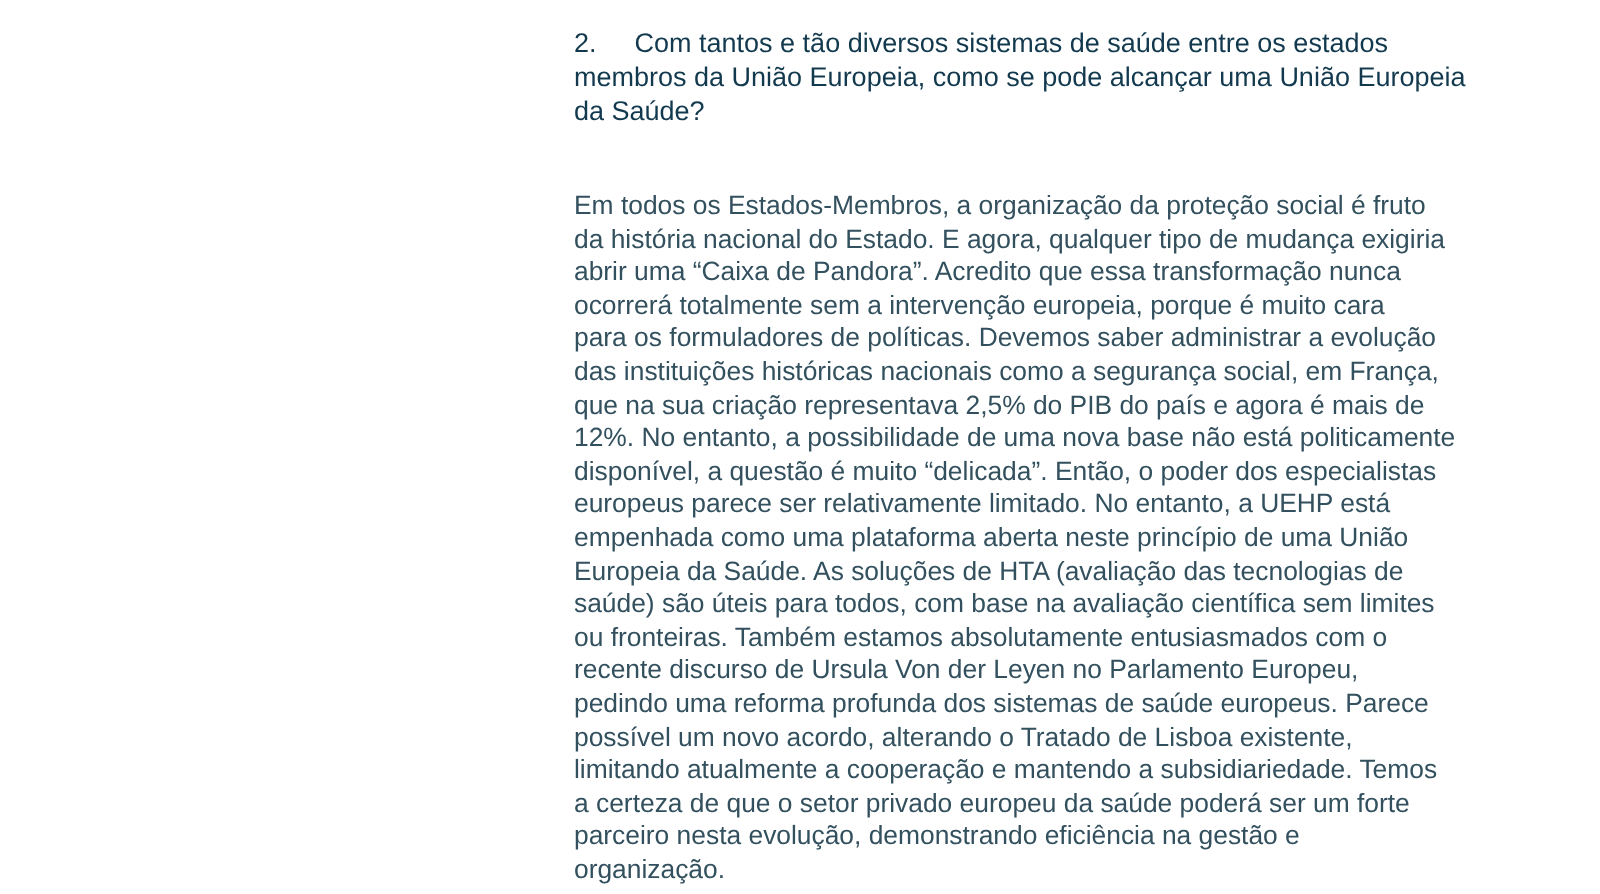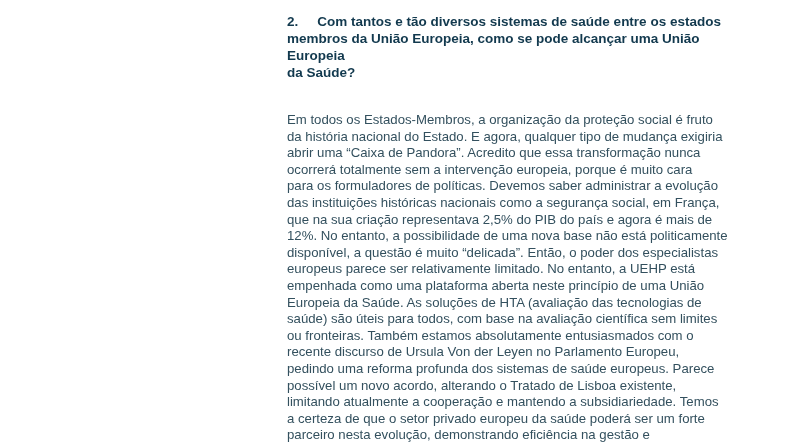--- a/index.html
+++ b/index.html
@@ -17,21 +17,21 @@
   .content {
     position: absolute;
     left: 287px;
     top: 13px;
     width: 472px;
   }
   .question {
     margin: 0 0 31px 0;
     color: #12394e;
     font-size: 13.5px;
-    font-weight: bold;
+    font-weight: normal;
     line-height: 17px;
   }
   .q-num {
     display: inline;
   }
   .q-gap {
     display: inline-block;
     width: 19px;
   }
   .q-text {

